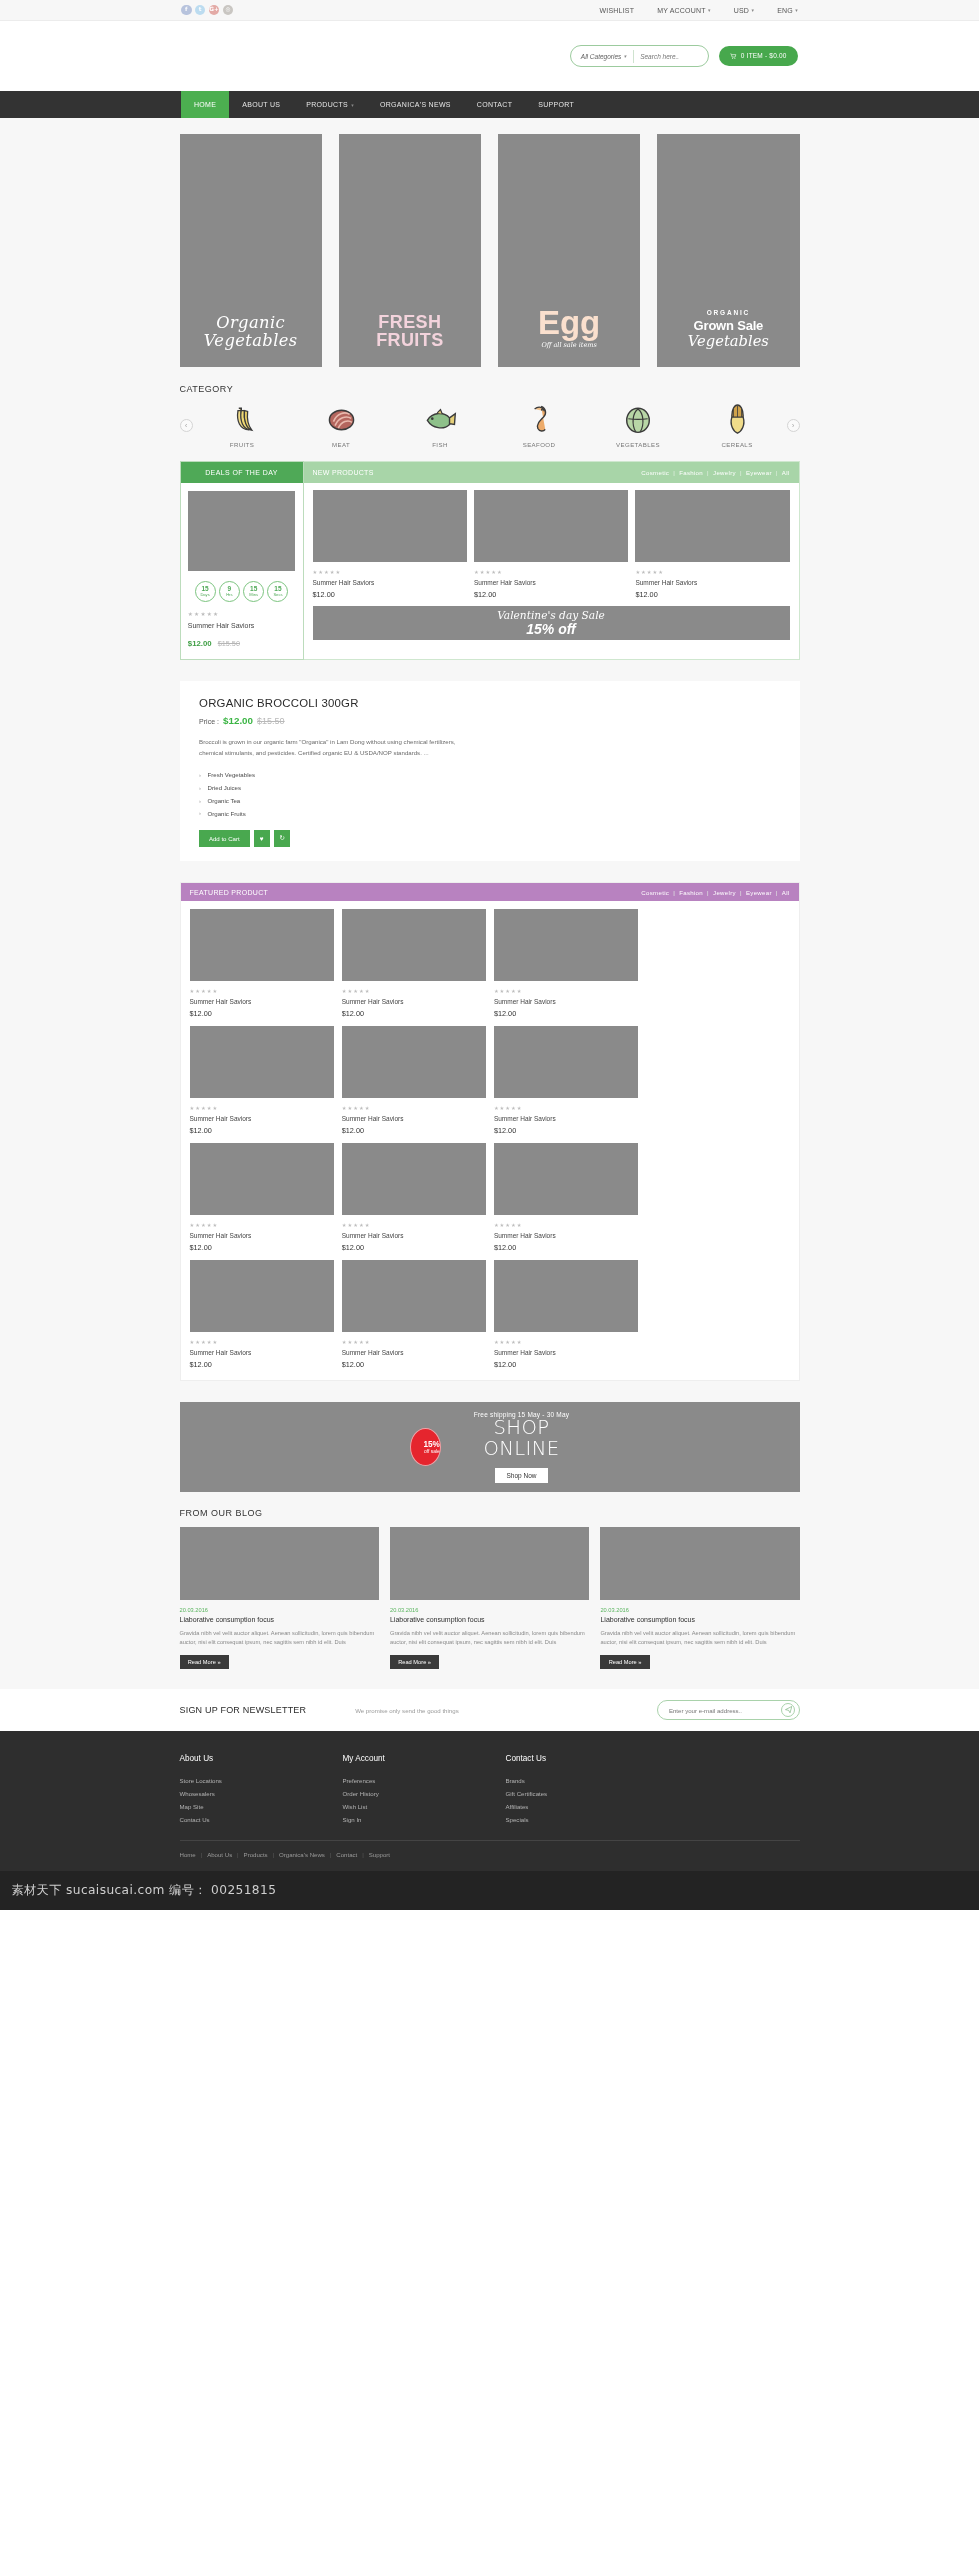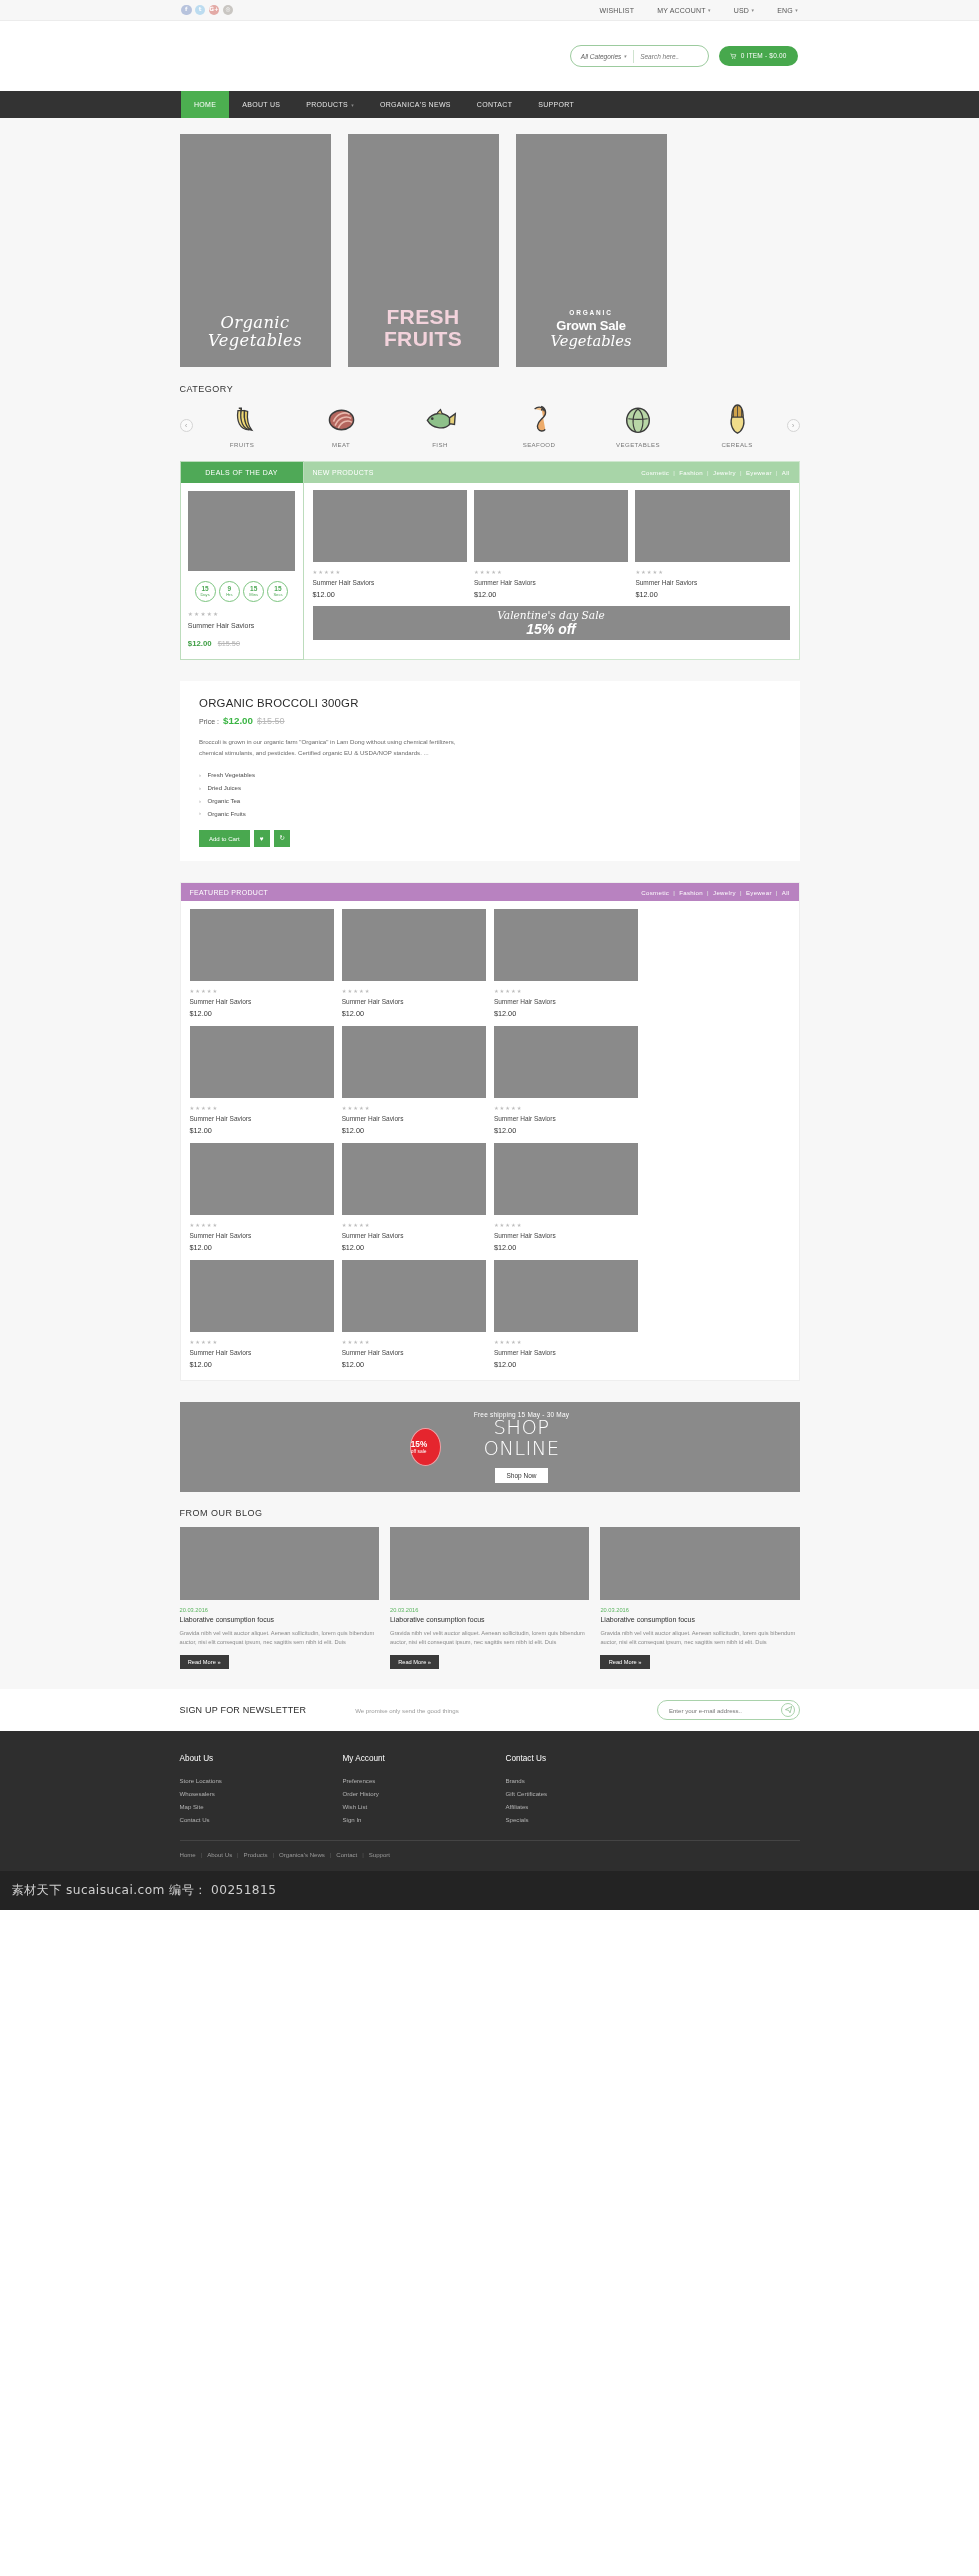--- a/index.html
+++ b/index.html
@@ -122,21 +122,21 @@
   .hero .bn3 { width: 151px; }
   .hero .bn4 { width: 151px; }
   .bn-txt { text-align: center; line-height: 1.08; }
   .script {
     font-family: "DejaVu Serif", serif;
     font-style: italic; font-weight: normal;
     color: #fff; font-size: 16.3px; letter-spacing: 0.4px;
   }
   .fruits-txt {
     font-family: "Liberation Sans", sans-serif;
-    font-weight: bold; font-size: 21px; color: #f3d3dc; letter-spacing: 0.4px;
+    font-weight: bold; font-size: 18px; color: #f3d3dc; letter-spacing: 0.4px;
     line-height: 1.02;
   }
   .egg-txt {
     font-family: "Liberation Sans", sans-serif;
     font-weight: bold; font-size: 33px; color: #fae0ce; line-height: .9;
   }
   .egg-sub { font-family: "DejaVu Serif", serif; font-style: italic; color: #fff; font-size: 6.5px; margin-top: 4.1px; }
   .org-kick { color: #fff; font-size: 6.5px; letter-spacing: 1.8px; font-weight: bold; margin-bottom: 2.4px; }
   .org-bold { color: #fff; font-size: 13px; font-weight: bold; letter-spacing: -0.2px; }
   .org-script { font-family: "DejaVu Serif", serif; font-style: italic; color: #fff; font-size: 14.7px; margin-top: 0.8px;}
@@ -256,21 +256,21 @@
 
   
   .shop-banner {
     margin-top: 21px; background: #8a8a8a; height: 90px;
     display: flex; align-items: center; justify-content: center; gap: 33px;
     position: relative;
   }
   .badge15 {
     width: 31px; height: 38px; border-radius: 50%;
     background: #e5252e; border: 1.2px solid #f0a3a7; color: #fff;
-    display: flex; flex-direction: column; align-items: flex-start; justify-content: center;
+    display: flex; flex-direction: column; align-items: flex-end; justify-content: center;
     line-height: 1.1;
   }
   .b15a { font-size: 8.2px; font-weight: bold; }
   .b15b { font-size: 4.9px; }
   .shop-txt { text-align: center; }
   .ship { color: #fff; font-size: 6.5px; letter-spacing: 0.2px; }
   .shopline { color: #fff; font-size: 19.6px; font-weight: 300; line-height: 1.05; letter-spacing: 0.4px;
     font-family: "DejaVu Sans", sans-serif; }
   .shop-now {
     background: #fff; color: #333; font-size: 6.5px;
@@ -410,20 +410,26 @@
       <div class="bn bn1">
         <div class="bn-txt">
           <div class="script">Organic</div>
           <div class="script">Vegetables</div>
         </div>
       </div>
       <div class="bn bn2">
         <div class="bn-txt">
           <div class="fruits-txt">FRESH</div>
           <div class="fruits-txt">FRUITS</div>
+        </div>
+      </div>
+      <div class="bn bn3">
+        <div class="bn-txt">
+          <div class="egg-txt">Egg</div>
+          <div class="egg-sub">Off all sale items</div>
         </div>
       </div>
       <div class="bn bn4">
         <div class="bn-txt">
           <div class="org-kick">ORGANIC</div>
           <div class="org-bold">Grown Sale</div>
           <div class="org-script">Vegetables</div>
         </div>
       </div>
     </div>

